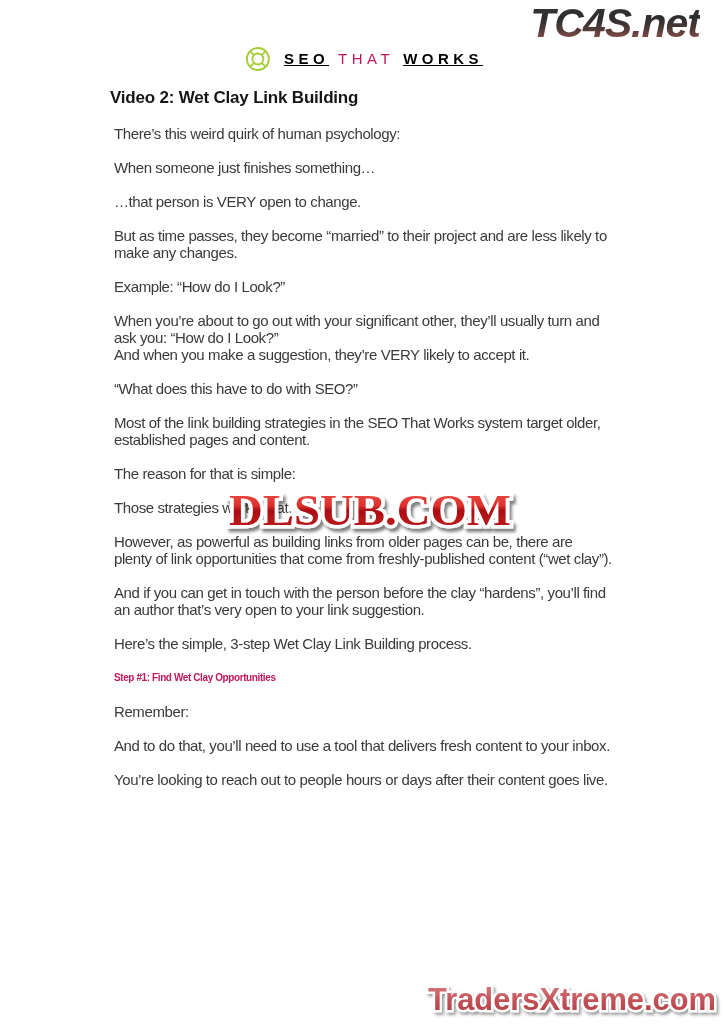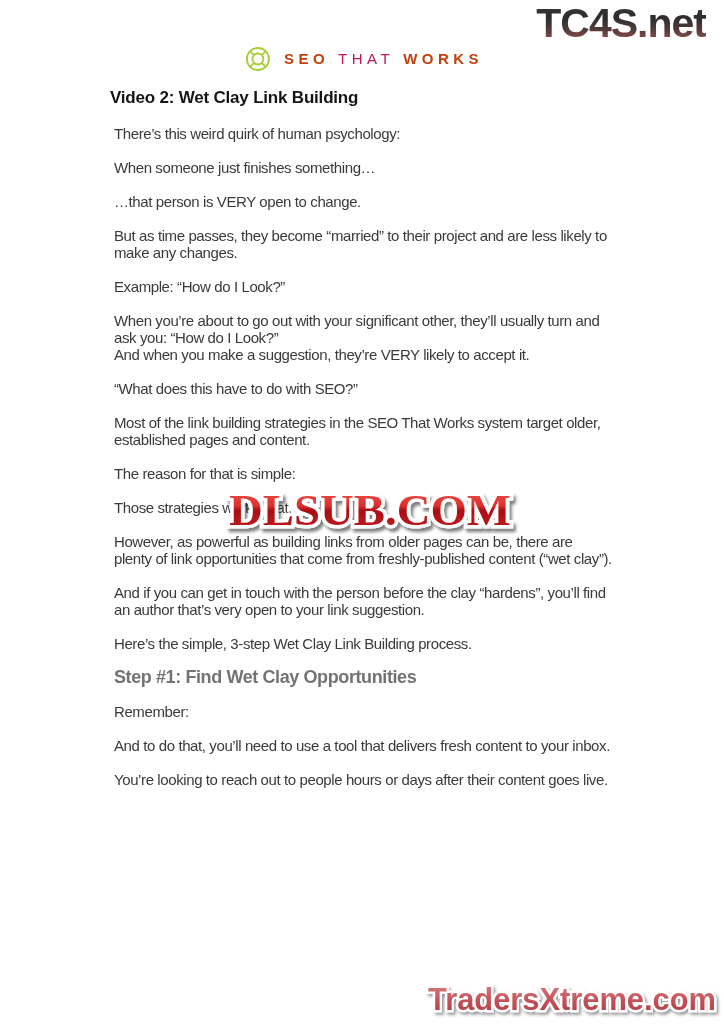--- a/index.html
+++ b/index.html
@@ -8,40 +8,40 @@
     overflow:hidden;font-family:"Liberation Sans",sans-serif;
   }
   
   .brand{
     position:absolute;top:38px;left:50%;transform:translateX(-50%) translateX(2px);
     display:flex;align-items:center;gap:13px;
   }
   .brand svg{display:block;}
   .brand-words{display:flex;align-items:center;font-size:15px;letter-spacing:4.5px;}
   .brand-word{white-space:nowrap;}
-  .bw-strong{font-weight:700;color:#c2410c;}
+  .bw-strong{font-weight:700;color:#000000;text-decoration:underline;}
   .bw-light{font-weight:400;color:#be185d;margin:12px 9px;}
   
   .tc4s{
-    position:absolute;top:0px;right:18px;
+    position:absolute;top:0px;right:24px;
     font-size:41px;font-weight:700;line-height:46px;letter-spacing:-1px;
     background:linear-gradient(180deg,#3a3a3a 0%,#2d2d2d 38%,#4c3a38 62%,#8a4f49 85%,#a05a52 100%);
-    -webkit-background-clip:text;background-clip:text;color:transparent;
+    -webkit-background-clip:text;background-clip:text;color:transparent;font-style:italic;
   }
   
   .doc{position:absolute;top:88px;left:110px;width:502px;color:#3a3a3a;}
   .doc h1{
     font-size:17px;line-height:20px;margin:0 0 17px 0;color:#151515;
     font-weight:700;letter-spacing:-0.2px;
   }
   .doc p{
     font-size:15px;line-height:17px;margin:0 0 17px 4px;letter-spacing:-0.4px;
     white-space:pre-line;color:#3a3a3a;
   }
-  .doc p.bold{font-weight:700;color:#737373;font-size:18px;}
+  .doc p.bold{font-weight:700;color:#be185d;font-size:10px;}
   
   .wm-center{position:absolute;left:220px;top:478px;width:300px;height:64px;text-align:right;}
   .wm-bottom{position:absolute;left:422px;top:977px;width:300px;height:46px;}
 </style>
 </head>
 <body>
 
 <div class="page">
 
   <div class="brand">

